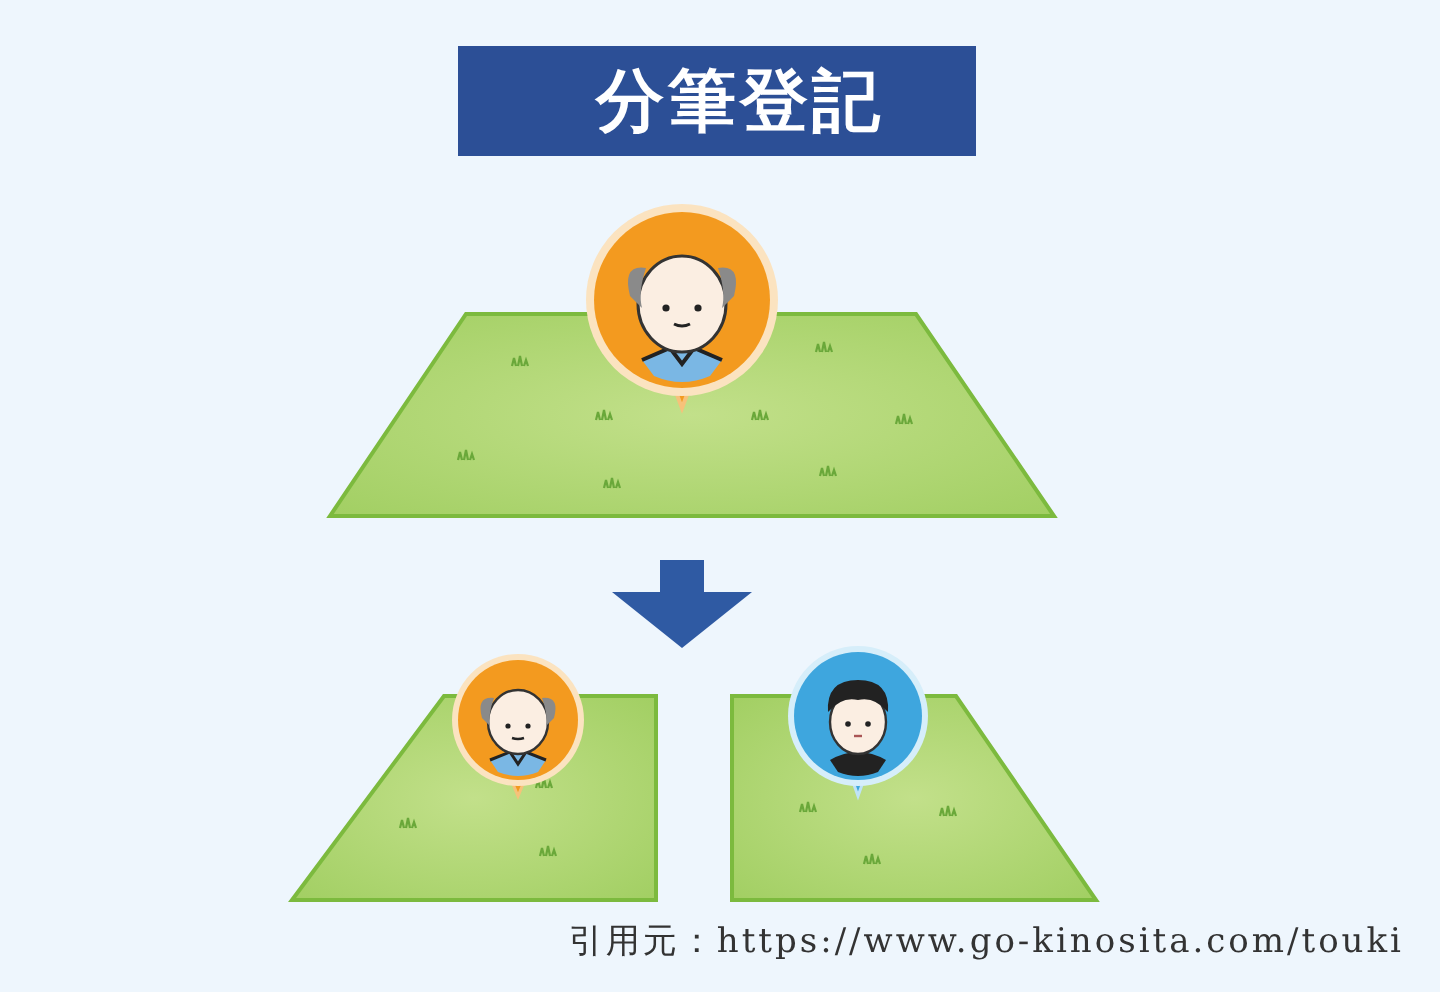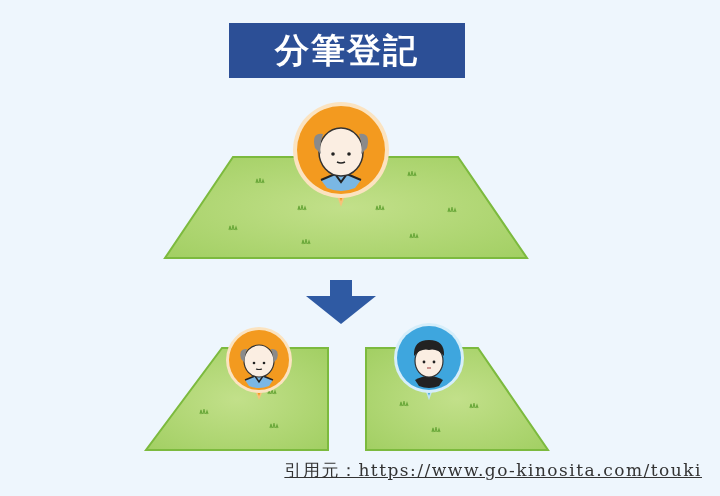--- a/index.html
+++ b/index.html
@@ -5,30 +5,30 @@
   html, body { margin: 0; padding: 0; }
   body {
     width: 720px; height: 496px; overflow: hidden;
     background: #eef6fd;
     position: relative;
     font-family: "DejaVu Sans", sans-serif;
   }
   .title-box {
     position: absolute; left: 229px; top: 23px; width: 236px; height: 55px;
     background: #2c4f96;
-    display: flex; align-items: center; justify-content: center;
+    display: flex; align-items: center; justify-content: center; padding-left: 23px;
   }
   .title-text {
     color: #ffffff; font-size: 34px; font-weight: bold; letter-spacing: 2px;
   }
   svg.scene { position: absolute; left: 0; top: 0; }
   .caption {
     position: absolute; right: 18px; top: 459px;
     font-family: "DejaVu Serif", serif;
-    font-size: 17px; color: #333333; letter-spacing: 1.5px; text-decoration: underline;
+    font-size: 17px; color: #333333; letter-spacing: 1.5px;
   }
 </style>
 </head>
 <body>
 
 <div class="title-box">
   <span class="title-text">分筆登記</span>
 </div>
 
 <svg class="scene" width="720" height="496" viewBox="0 0 720 496">

